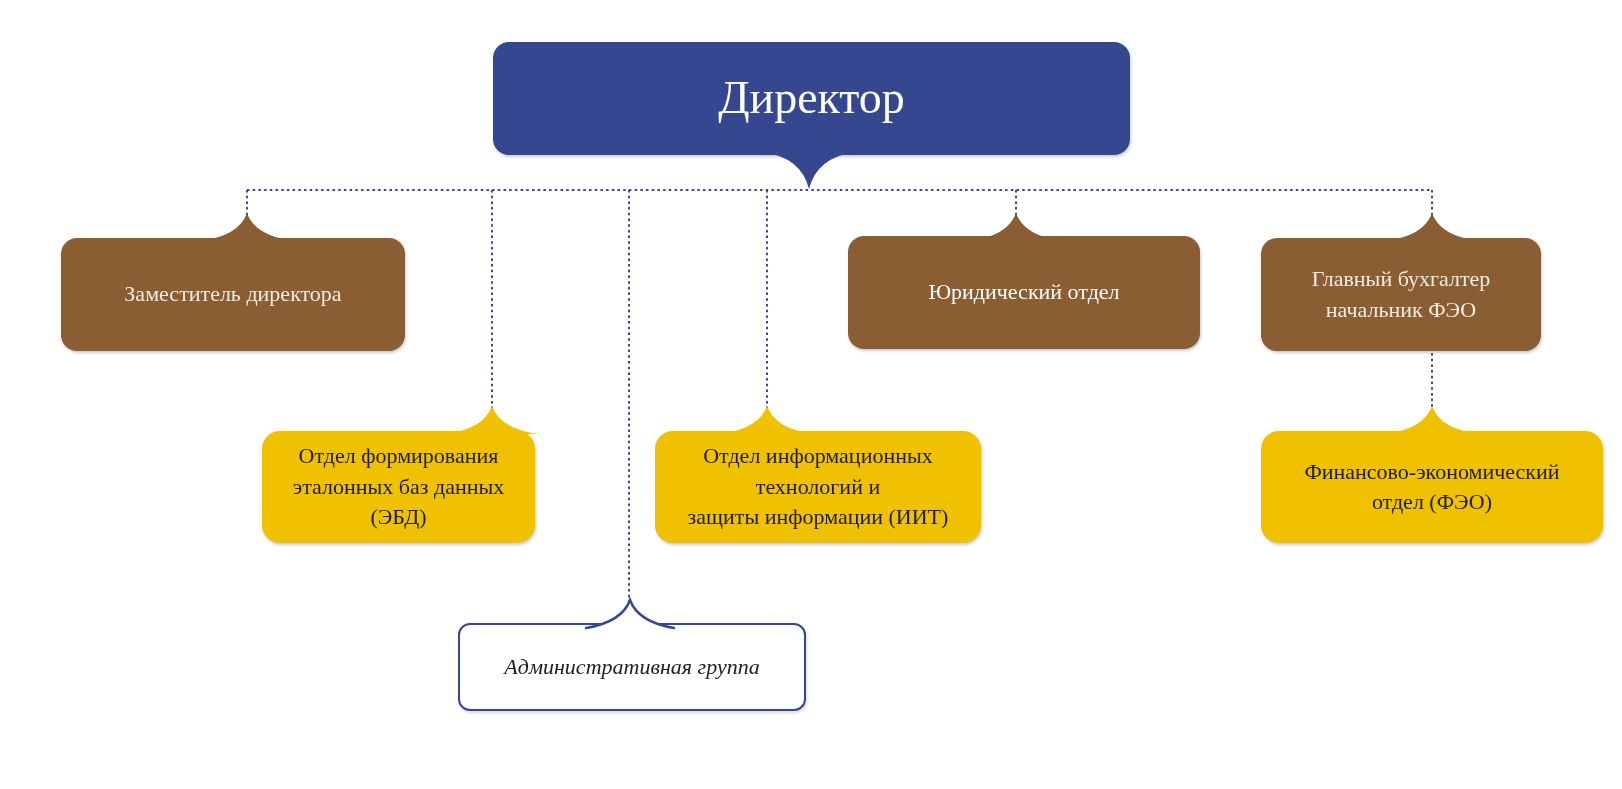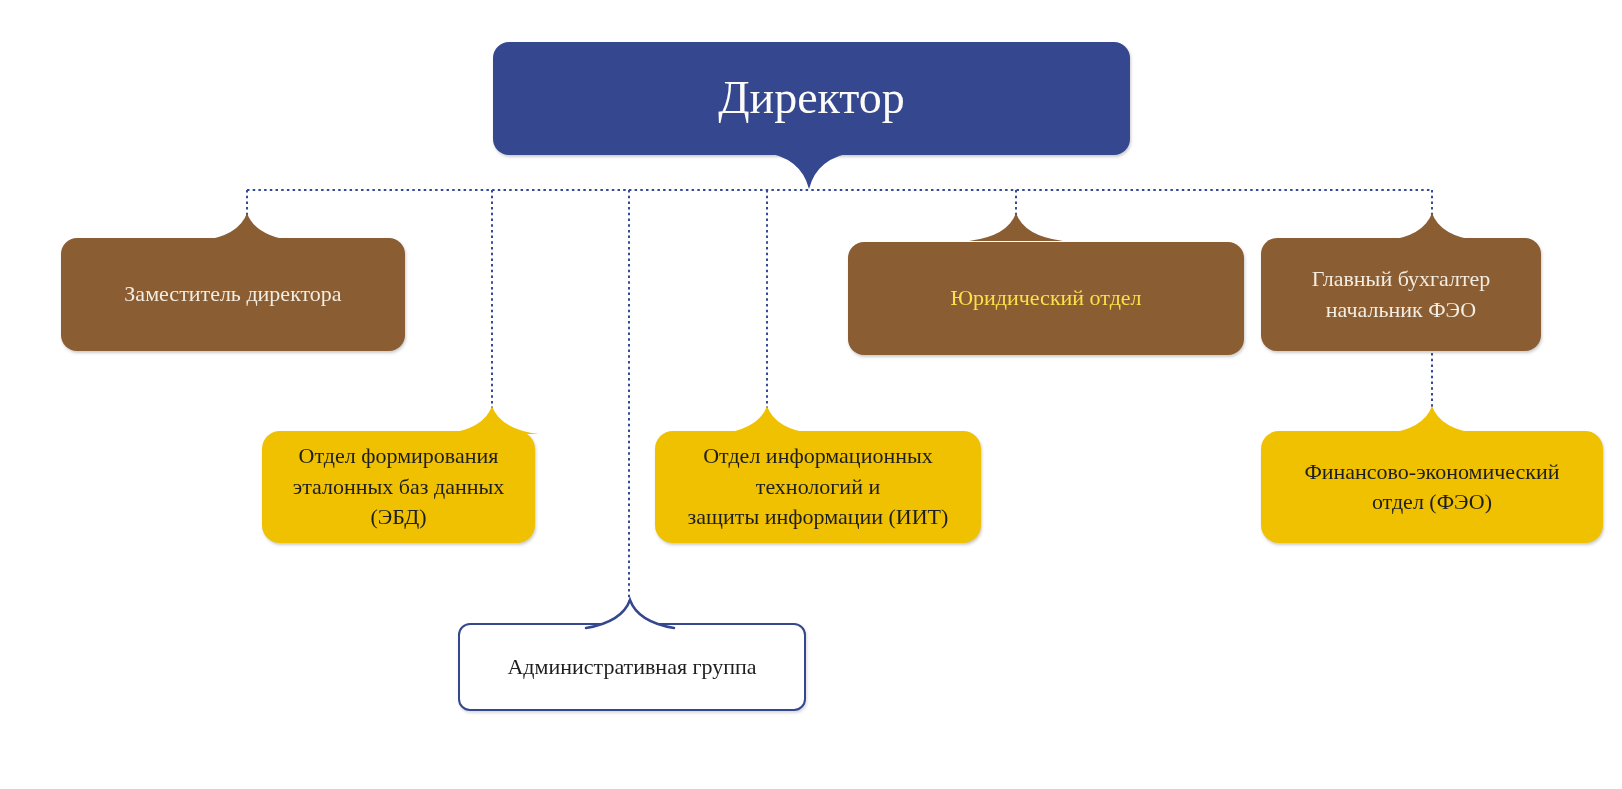--- a/index.html
+++ b/index.html
@@ -26,20 +26,21 @@
     padding:0 10px;
   }
   .node-director{border-radius:16px;}
   .node-director .node-label{font-size:46px;line-height:1.1;}
   .node-l2{border-radius:16px;font-size:22px;}
   .node-l3{border-radius:18px;font-size:22px;}
   .node-admin{
     border-radius:12px;font-size:22px;
     border:2.5px solid #35478F;
     box-shadow:1px 2px 3px rgba(130,130,130,.3);
+    font-style:italic;
   }
 </style>
 </head>
 <body>
 
 <div class="canvas">
 
   <svg class="layer layer-connectors" width="1622" height="789" viewBox="0 0 1622 789">
     <g fill="none" stroke-width="2" stroke-dasharray="2.5 3.2" stroke="#364A96">
       <path d="M217,190 H1402"></path>
@@ -54,21 +55,21 @@
   </svg>
 
   <div class="node node-director" style="left: 463px; top: 42px; width: 637px; height: 113px; background-color: rgb(53, 71, 143); color: rgb(252, 251, 247);">
     <span class="node-label">Директор</span>
   </div>
 
   <div class="node node-l2" style="left: 31px; top: 238px; width: 344px; height: 113px; background-color: rgb(138, 93, 51); color: rgb(242, 236, 225);">
     <span class="node-label">Заместитель директора</span>
   </div>
 
-  <div class="node node-l2" style="left: 818px; top: 242px; width: 396px; height: 113px; background-color: rgb(138, 93, 51); color: #fde047;">
+  <div class="node node-l2" style="left: 818px; top: 236px; width: 352px; height: 113px; background-color: rgb(138, 93, 51); color: #ffffff;">
     <span class="node-label">Юридический отдел</span>
   </div>
 
   <div class="node node-l2" style="left: 1231px; top: 238px; width: 280px; height: 113px; background-color: rgb(138, 93, 51); color: rgb(242, 236, 225);">
     <span class="node-label">Главный бухгалтер
 начальник ФЭО</span>
   </div>
 
   <div class="node node-l3" style="left: 232px; top: 431px; width: 273px; height: 112px; background-color: rgb(240, 193, 1); color: rgb(30, 30, 30);">
     <span class="node-label">Отдел формирования

